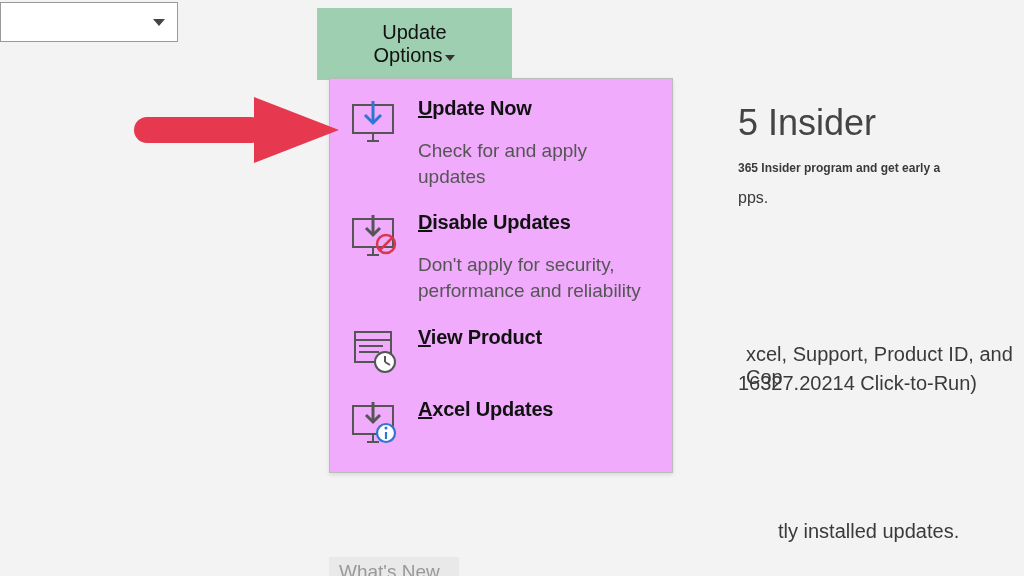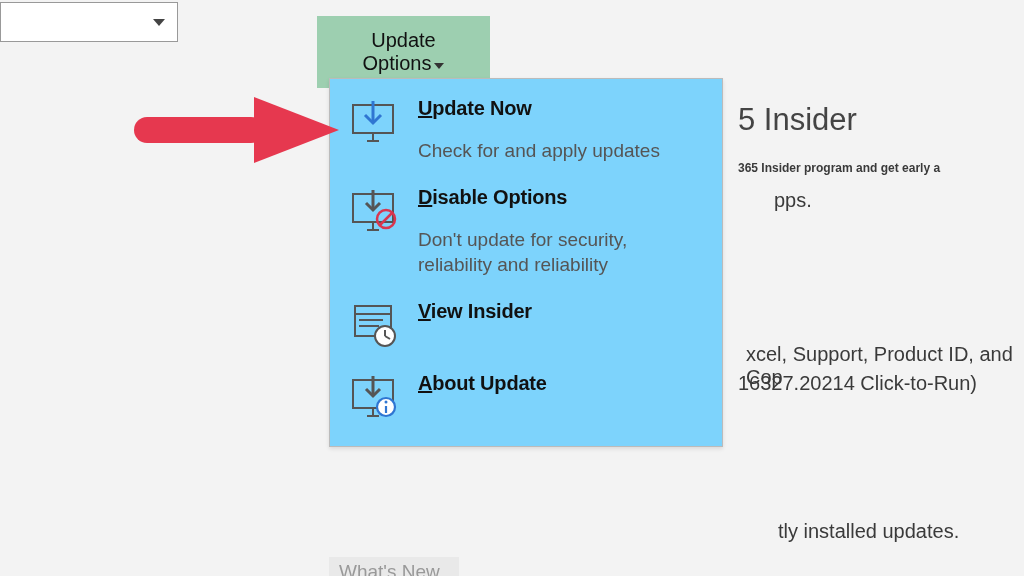--- a/index.html
+++ b/index.html
@@ -29,22 +29,22 @@
   .topleft-dropdown .caret {
     width: 0; height: 0;
     border-left: 6px solid transparent;
     border-right: 6px solid transparent;
     border-top: 7px solid #444;
   }
 
   
   .update-options-btn {
     position: absolute;
-    left: 317px; top: 16px;
-    width: 173px; height: 72px;
+    left: 317px; top: 8px;
+    width: 195px; height: 72px;
     background: #9dcfb0;
     display: flex;
     flex-direction: column;
     align-items: center;
     justify-content: center;
     font-size: 20px;
     color: #111;
     line-height: 1.15;
   }
   .update-options-btn .line2 { display: flex; align-items: center; gap: 1px;}
@@ -54,22 +54,22 @@
     border-right: 5px solid transparent;
     border-top: 6px solid #333;
     margin-left: 2px;
     position: relative; top: 2px;
   }
 
   
   .menu {
     position: absolute;
     left: 329px; top: 78px;
-    width: 394px;
-    background: #7dd3fc;
+    width: 344px;
+    background: #f0abfc;
     border: 1px solid #bbb;
     box-shadow: 0 2px 4px rgba(0,0,0,0.1);
     padding: 10px 0;
   }
   .menu-item {
     display: flex;
     padding: 8px 18px 14px 18px;
     align-items: flex-start;
     gap: 18px;
   }
@@ -104,26 +104,26 @@
     padding: 4px 10px;
   }
 
   
   .bg-text {
     position: absolute;
     color: #3a3a3a;
   }
   .bg-title {
     left: 738px; top: 102px;
-    font-size: 31px;
+    font-size: 36px;
     font-weight: 300;
     color: #444;
   }
   .bg-line1 { left: 738px; top: 161px; font-size: 12px; font-weight: bold; }
-  .bg-line2 { left: 738px; top: 189px; font-size: 20px; margin-left: 36px; }
+  .bg-line2 { left: 738px; top: 189px; font-size: 16px; }
   .bg-line3 { left: 738px; top: 343px; font-size: 20px; margin-left: 8px; }
   .bg-line4 { left: 738px; top: 372px; font-size: 20px; }
   .bg-line5 { left: 738px; top: 520px; font-size: 20px; margin-left: 40px; }
 
   
   .annot-arrow {
     position: absolute;
     left: 134px; top: 97px;
     width: 205px; height: 66px;
   }
@@ -167,57 +167,57 @@
         <rect x="4" y="6" width="40" height="28" fill="none" stroke="#555" stroke-width="2"></rect>
         <line x1="18" y1="42" x2="30" y2="42" stroke="#555" stroke-width="2"></line>
         <line x1="24" y1="34" x2="24" y2="42" stroke="#555" stroke-width="2"></line>
         <line x1="24" y1="2" x2="24" y2="22" stroke="#555" stroke-width="3"></line>
         <polyline points="17,15 24,22 31,15" fill="none" stroke="#555" stroke-width="3"></polyline>
         <circle cx="37" cy="31" r="9" fill="none" stroke="#d9364f" stroke-width="2.5"></circle>
         <line x1="31" y1="37" x2="43" y2="25" stroke="#d9364f" stroke-width="2.5"></line>
       </svg>
     </span>
     <div class="mi-text">
-      <div class="mi-title"><span class="u">D</span><span>isable Options</span></div>
-      <div class="mi-desc">Don't update for security, reliability and reliability</div>
+      <div class="mi-title"><span class="u">D</span><span>isable Updates</span></div>
+      <div class="mi-desc">Don't apply for security, performance and reliability</div>
     </div>
   </div>
 
   <div class="menu-item">
     <span class="mi-icon">
       <svg width="50" height="46" viewBox="0 0 50 46">
         <rect x="6" y="4" width="36" height="30" fill="none" stroke="#555" stroke-width="2"></rect>
         <line x1="6" y1="12" x2="42" y2="12" stroke="#555" stroke-width="2"></line>
         <line x1="10" y1="18" x2="34" y2="18" stroke="#555" stroke-width="2"></line>
         <line x1="10" y1="24" x2="30" y2="24" stroke="#555" stroke-width="2"></line>
         <circle cx="36" cy="34" r="10" fill="#fff" stroke="#555" stroke-width="2"></circle>
         <line x1="36" y1="28" x2="36" y2="34" stroke="#555" stroke-width="2"></line>
         <line x1="36" y1="34" x2="41" y2="37" stroke="#555" stroke-width="2"></line>
       </svg>
     </span>
     <div class="mi-text">
-      <div class="mi-title"><span class="u">V</span><span>iew Insider</span></div>
+      <div class="mi-title"><span class="u">V</span><span>iew Product</span></div>
     </div>
   </div>
 
   <div class="menu-item">
     <span class="mi-icon">
       <svg width="50" height="46" viewBox="0 0 50 46">
         <rect x="4" y="6" width="40" height="28" fill="none" stroke="#555" stroke-width="2"></rect>
         <line x1="18" y1="42" x2="30" y2="42" stroke="#555" stroke-width="2"></line>
         <line x1="24" y1="34" x2="24" y2="42" stroke="#555" stroke-width="2"></line>
         <line x1="24" y1="2" x2="24" y2="22" stroke="#555" stroke-width="3"></line>
         <polyline points="17,15 24,22 31,15" fill="none" stroke="#555" stroke-width="3"></polyline>
         <circle cx="37" cy="33" r="9" fill="#fff" stroke="#2f76d2" stroke-width="2.2"></circle>
         <circle cx="37" cy="28" r="1.5" fill="#2f76d2"></circle>
         <line x1="37" y1="32" x2="37" y2="39" stroke="#2f76d2" stroke-width="2.2"></line>
       </svg>
     </span>
     <div class="mi-text">
-      <div class="mi-title"><span class="u">A</span><span>bout Update</span></div>
+      <div class="mi-title"><span class="u">A</span><span>xcel Updates</span></div>
     </div>
   </div>
 
 </div>
 
 <div class="whats-new">
   <span>What's New</span>
 </div>
 
 <div class="bg-text bg-title">5 Insider</div>

